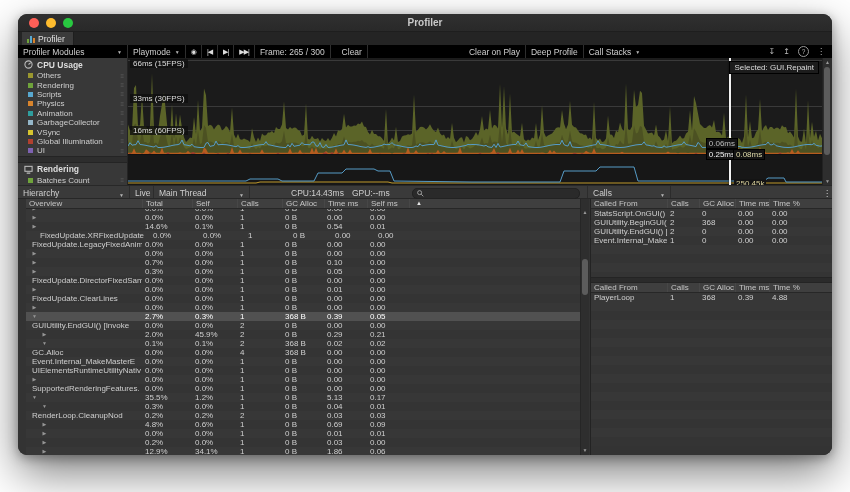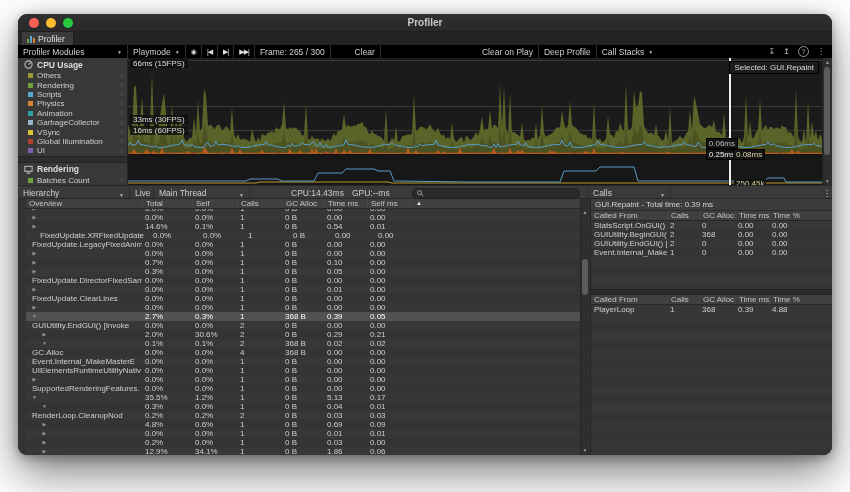--- a/index.html
+++ b/index.html
@@ -119,21 +119,21 @@
     <div class="tb">
         <span class="transport">|◀</span>
       </div>
     <div class="tb">
         <span class="transport">▶|</span>
       </div>
     <div class="tb">
         <span class="transport">▶▶|</span>
       </div>
     <div class="tb">Frame: 265 / 300</div>
-    <div class="tb" style="margin-left:19px;">Clear</div>
+    <div class="tb" style="margin-left:6px;">Clear</div>
     <div class="tb" style="margin-left:96px;">Clear on Play</div>
     <div class="tb">Deep Profile</div>
     <div class="tb nob">
       <span>Call Stacks</span>
       <span class="caret">▼</span>
     </div>
     <div class="tb-icons">
       <span>↧</span>
       <span>↥</span>
       <span class="helpc">?</span>
@@ -225,21 +225,21 @@
           <polygon fill="#9c3c2a" points="0,97 0,96.2 2,94.9 4,96.2 6,96.2 8,96.2 10,96.2 12,96.2 14,95.5 16,96.2 18,96.2 20,96.2 22,94.4 24,96.2 26,96.2 28,96.2 30,96.2 32,96.2 34,96.2 36,96.2 38,96.2 40,93.8 42,96.2 44,96.2 46,96.2 48,96.2 50,96.2 52,96.2 54,96.2 56,96.2 58,96.2 60,96.2 62,96.2 64,94.2 66,93.9 68,96.2 70,96.2 72,96.2 74,96.2 76,94.3 78,96.2 80,96.2 82,96.2 84,96.2 86,96.2 88,96.2 90,95.0 92,96.3 94,96.2 96,96.2 98,96.2 100,94.6 102,96.2 104,96.2 106,96.2 108,96.2 110,96.2 112,96.2 114,96.2 116,96.2 118,96.2 120,96.2 122,95.3 124,96.2 126,96.2 128,96.2 130,96.2 132,96.2 134,96.2 136,96.2 138,96.2 140,96.2 142,96.2 144,96.2 146,96.2 148,96.2 150,94.5 152,96.2 154,96.2 156,96.2 158,96.2 160,96.2 162,96.2 164,96.2 166,96.2 168,96.2 170,96.2 172,96.2 174,96.2 176,95.4 178,96.2 180,96.2 182,96.2 184,96.2 186,96.4 188,96.2 190,96.2 192,96.2 194,96.2 196,94.6 198,94.2 200,96.2 202,96.2 204,93.7 206,96.2 208,96.2 210,94.6 212,96.2 214,96.2 216,96.2 218,96.2 220,96.2 222,96.2 224,96.2 226,96.2 228,96.2 230,96.2 232,96.2 234,96.2 236,96.2 238,96.2 240,96.2 242,96.2 244,96.2 246,96.2 248,96.2 250,96.2 252,95.6 254,96.2 256,96.2 258,96.2 260,96.2 262,96.2 264,96.2 266,96.2 268,96.2 270,96.2 272,96.2 274,96.2 276,94.9 278,96.2 280,96.2 282,96.2 284,96.2 286,96.2 288,96.2 290,96.2 292,96.2 294,96.2 296,96.2 298,96.2 300,94.9 302,96.2 304,94.9 306,96.2 308,96.2 310,96.2 312,96.2 314,96.2 316,96.2 318,96.2 320,96.1 322,96.2 324,96.2 326,96.2 328,96.2 330,96.2 332,96.2 334,96.2 336,96.2 338,96.2 340,96.2 342,96.2 344,96.2 346,96.2 348,96.2 350,96.2 352,94.5 354,96.2 356,96.2 358,96.2 360,96.2 362,96.2 364,96.2 366,96.2 368,96.2 370,93.7 372,96.2 374,96.2 376,96.2 378,96.2 380,96.2 382,95.3 384,96.2 386,96.2 388,96.2 390,96.2 392,96.2 394,96.2 396,96.2 398,96.2 400,96.2 402,96.3 404,96.2 406,96.2 408,96.2 410,95.7 412,96.2 414,96.2 416,96.2 418,96.2 420,96.2 422,96.2 424,96.2 426,96.2 428,96.2 430,96.2 432,96.2 434,96.2 436,96.2 438,96.2 440,96.2 442,96.2 444,96.2 446,94.7 448,95.3 450,96.2 452,96.2 454,94.9 456,96.2 458,96.2 460,96.2 462,96.2 464,96.2 466,96.2 468,96.2 470,96.2 472,96.2 474,96.2 476,96.2 478,96.2 480,96.2 482,95.9 484,96.2 486,96.2 488,96.2 490,96.2 492,96.2 494,96.2 496,96.2 498,96.2 500,96.2 502,96.2 504,96.2 506,96.2 508,96.2 510,96.2 512,96.2 514,96.2 516,96.2 518,96.2 520,96.2 522,96.2 524,96.2 526,96.2 528,96.3 530,96.2 532,96.2 534,96.2 536,96.2 538,96.0 540,96.2 542,96.2 544,96.2 546,96.2 548,96.2 550,96.2 552,96.2 554,96.2 556,96.2 558,96.2 560,96.2 562,96.2 564,96.2 566,96.2 568,94.7 570,96.2 572,96.2 574,96.2 576,96.2 578,96.2 580,96.2 582,95.9 584,94.8 586,96.2 588,96.2 590,96.2 592,96.2 594,96.2 596,94.5 598,96.2 600,96.2 602,96.2 604,94.6 606,96.2 608,96.2 610,96.2 612,96.2 614,96.2 616,96.2 618,96.2 620,94.1 622,96.2 624,96.1 626,96.2 628,96.2 630,96.2 632,96.2 634,96.2 636,96.2 638,96.2 640,96.2 642,96.2 644,96.2 646,96.2 648,96.2 650,96.2 652,94.1 654,96.2 656,96.2 658,96.1 660,96.2 662,96.2 664,96.2 666,96.2 668,96.2 670,96.2 672,96.2 674,96.2 676,96.2 678,96.2 680,96.2 682,96.2 684,96.2 686,96.2 688,96.2 690,96.2 692,96.2 694,96.2 694,97"></polygon>
           <polyline fill="none" stroke="#569cc7" stroke-width="1" points="0,88.0 2,84.7 4,87.2 6,86.8 8,86.6 10,82.7 12,86.5 14,86.7 16,87.0 18,87.4 20,87.8 22,88.2 24,88.7 26,89.0 28,87.6 30,89.5 32,89.5 34,89.4 36,89.2 38,88.8 40,88.4 42,88.0 44,87.5 46,87.1 48,86.8 50,86.6 52,85.7 54,82.0 56,86.7 58,87.0 60,87.4 62,87.8 64,86.2 66,88.7 68,89.0 70,89.3 72,89.5 74,89.5 76,89.4 78,85.2 80,84.5 82,88.4 84,87.9 86,87.5 88,83.1 90,86.8 92,86.6 94,86.5 96,86.6 98,86.7 100,87.0 102,87.4 104,87.8 106,88.3 108,88.7 110,87.6 112,89.3 114,89.5 116,89.5 118,89.4 120,89.1 122,88.8 124,88.4 126,87.9 128,87.5 130,87.1 132,86.8 134,86.6 136,86.5 138,83.6 140,86.7 142,87.0 144,87.4 146,87.9 148,88.3 150,88.7 152,89.1 154,89.3 156,89.5 158,89.5 160,86.7 162,89.1 164,85.3 166,88.3 168,87.9 170,87.5 172,87.1 174,84.5 176,86.6 178,86.5 180,86.6 182,86.8 184,84.0 186,84.1 188,87.9 190,88.3 192,84.6 194,89.1 196,89.4 198,86.5 200,89.5 202,89.3 204,89.1 206,88.7 208,88.3 210,87.9 212,87.4 214,87.1 216,86.8 218,81.9 220,86.5 222,86.6 224,86.8 226,87.1 228,87.5 230,87.9 232,88.4 234,88.8 236,89.1 238,89.4 240,88.7 242,89.5 244,89.3 246,89.1 248,88.7 250,88.3 252,87.8 254,87.4 256,86.1 258,86.7 260,86.6 262,86.5 264,84.5 266,86.8 268,87.1 270,87.5 272,87.9 274,88.4 276,88.8 278,89.1 280,89.4 282,89.5 284,89.5 286,89.0 288,88.0 290,88.7 292,85.8 294,87.8 296,87.4 298,87.0 300,86.7 302,86.5 304,86.5 306,86.6 308,81.9 310,87.1 312,87.5 314,88.0 316,88.4 318,88.8 320,89.2 322,89.4 324,89.5 326,89.5 328,89.3 330,89.0 332,88.7 334,88.2 336,87.8 338,87.4 340,86.4 342,86.7 344,86.5 346,86.5 348,86.6 350,86.8 352,87.1 354,87.5 356,88.0 358,87.3 360,88.8 362,89.2 364,89.4 366,86.2 368,89.5 370,85.4 372,89.0 374,88.7 376,88.2 378,87.8 380,87.3 382,87.0 384,86.7 386,86.5 388,86.5 390,83.0 392,86.8 394,87.2 396,87.6 398,84.9 400,88.5 402,88.9 404,89.2 406,89.4 408,89.5 410,89.5 412,89.3 414,89.0 416,88.6 418,88.2 420,87.7 422,87.3 424,87.0 426,86.7 428,86.5 430,86.5 432,86.6 434,82.2 436,86.6 438,87.6 440,88.0 442,83.6 444,88.9 446,89.2 448,89.4 450,89.5 452,89.5 454,89.3 456,89.0 458,88.6 460,88.2 462,87.7 464,87.3 466,86.9 468,86.7 470,82.7 472,86.5 474,86.6 476,86.9 478,87.2 480,87.6 482,88.1 484,88.5 486,88.9 488,89.2 490,89.4 492,89.5 494,89.4 496,89.3 498,89.0 500,88.6 502,88.1 504,87.7 506,87.3 508,86.9 510,86.7 512,86.5 514,86.5 516,83.8 518,86.9 520,87.2 522,87.6 524,88.1 526,87.8 528,88.9 530,89.2 532,89.4 534,89.5 536,87.9 538,89.2 540,88.9 542,88.6 544,88.1 546,87.7 548,87.3 550,86.9 552,86.7 554,86.5 556,83.7 558,86.6 560,86.9 562,87.3 564,87.7 566,88.1 568,88.6 570,84.4 572,86.3 574,89.4 576,89.5 578,89.4 580,89.2 582,88.9 584,87.4 586,86.9 588,87.7 590,87.2 592,85.6 594,86.6 596,86.5 598,86.5 600,86.7 602,86.9 604,87.3 606,87.7 608,84.0 610,88.6 612,88.5 614,89.3 616,89.4 618,89.5 620,89.4 622,89.2 624,88.9 626,88.5 628,88.1 630,87.6 632,87.2 634,86.9 636,86.6 638,86.5 640,84.0 642,86.7 644,86.9 646,85.6 648,87.7 650,88.2 652,88.6 654,89.0 656,89.3 658,89.4 660,89.5 662,89.4 664,89.2 666,88.9 668,88.5 670,88.0 672,87.6 674,87.2 676,86.9 678,86.6 680,86.5 682,86.5 684,86.7 686,85.4 688,87.3 690,87.7 692,88.2 694,87.9"></polyline>
         </svg>
       <div class="chartsplit"></div>
       <svg class="rend-svg" width="694" height="30" id="rendSvg">
           <rect width="694" height="30" fill="#171717"></rect>
           <polyline fill="none" stroke="#c09a2c" stroke-width="1" points="0,28 128,28 132,27 260,27 264,28 694,28"></polyline>
           <polyline fill="none" stroke="#569cc7" stroke-width="1" points="0,26 118,26 122,24 150,24 154,26 186,26 190,18 214,18 218,14 246,14 250,16 262,16 266,26 344,27 432,27 436,16 468,16 472,12 506,12 510,26 636,26 640,23 656,23 658,27 694,27"></polyline>
         </svg>
       <div class="glabel" style="left:2px;top:1px;">66ms (15FPS)</div>
-      <div class="glabel" style="left:2px;top:57px;">33ms (30FPS)</div>
+      <div class="glabel" style="left:2px;top:36px;">33ms (30FPS)</div>
       <div class="glabel" style="left:2px;top:68px;">16ms (60FPS)</div>
       <div class="selline" style="left:601px;"></div>
       <div class="tooltip" style="right:94px;top:80px;color:#bdbdbd;">0.06ms</div>
       <div class="tooltip" style="right:94px;top:91px;color:#f2f2f2;">0.25ms</div>
       <div class="tooltip" style="left:605px;top:91px;color:#ded9a8;">0.08ms</div>
       <div class="selbadge" style="right:13px;top:3px;">Selected: GUI.Repaint</div>
       <div class="clipval" style="left:606px;top:121px;">250.45k</div>
       <div class="cscroll">
         <span class="arr" style="top:1px;">▲</span>
         <div class="thumb" style="top:9px;height:88px;"></div>
@@ -451,21 +451,21 @@
           <span style="width: 45px; flex: 0 0 auto;">2</span>
           <span style="width: 42px; flex: 0 0 auto;">0 B</span>
           <span style="width: 43px; flex: 0 0 auto;">0.00</span>
           <span style="width: 42px; flex: 0 0 auto;">0.00</span>
         </div>
         <div class="trow even">
           <span class="cname" style="width: 116px;">
             <span class="fold" style="margin-left: 10px;">▶</span>
           </span>
           <span style="width: 50px; flex: 0 0 auto;">2.0%</span>
-          <span style="width: 45px; flex: 0 0 auto;">30.6%</span>
+          <span style="width: 45px; flex: 0 0 auto;">45.9%</span>
           <span style="width: 45px; flex: 0 0 auto;">2</span>
           <span style="width: 42px; flex: 0 0 auto;">0 B</span>
           <span style="width: 43px; flex: 0 0 auto;">0.29</span>
           <span style="width: 42px; flex: 0 0 auto;">0.21</span>
         </div>
         <div class="trow odd">
           <span class="cname" style="width: 116px;">
             <span class="fold" style="margin-left: 10px;">▼</span>
           </span>
           <span style="width: 50px; flex: 0 0 auto;">0.1%</span>
@@ -612,21 +612,20 @@
           <span style="width: 43px; flex: 0 0 auto;">1.86</span>
           <span style="width: 42px; flex: 0 0 auto;">0.06</span>
         </div>
       </div>
     <div class="vscroll">
       <span class="arr" style="top:10px;">▲</span>
       <div class="thumb" style="top:60px;height:36px;"></div>
       <span class="arr" style="bottom:2px;">▼</span>
     </div>
     <div class="rpanel">
-      <div class="rsummary">GUI.Repaint - Total time: 0.39 ms</div>
       <div id="rcalls">
           <div class="thead">
             <span style="width: 76px; flex: 0 0 auto;">Called From</span>
             <span style="width: 32px; flex: 0 0 auto;">Calls</span>
             <span style="width: 36px; flex: 0 0 auto;">GC Alloc</span>
             <span style="width: 34px; flex: 0 0 auto;">Time ms</span>
             <span style="width: 34px; flex: 0 0 auto;">Time %</span>
           </div>
           <div class="trow odd">
             <span class="cname" style="width: 76px;">StatsScript.OnGUI() [Invok</span>

